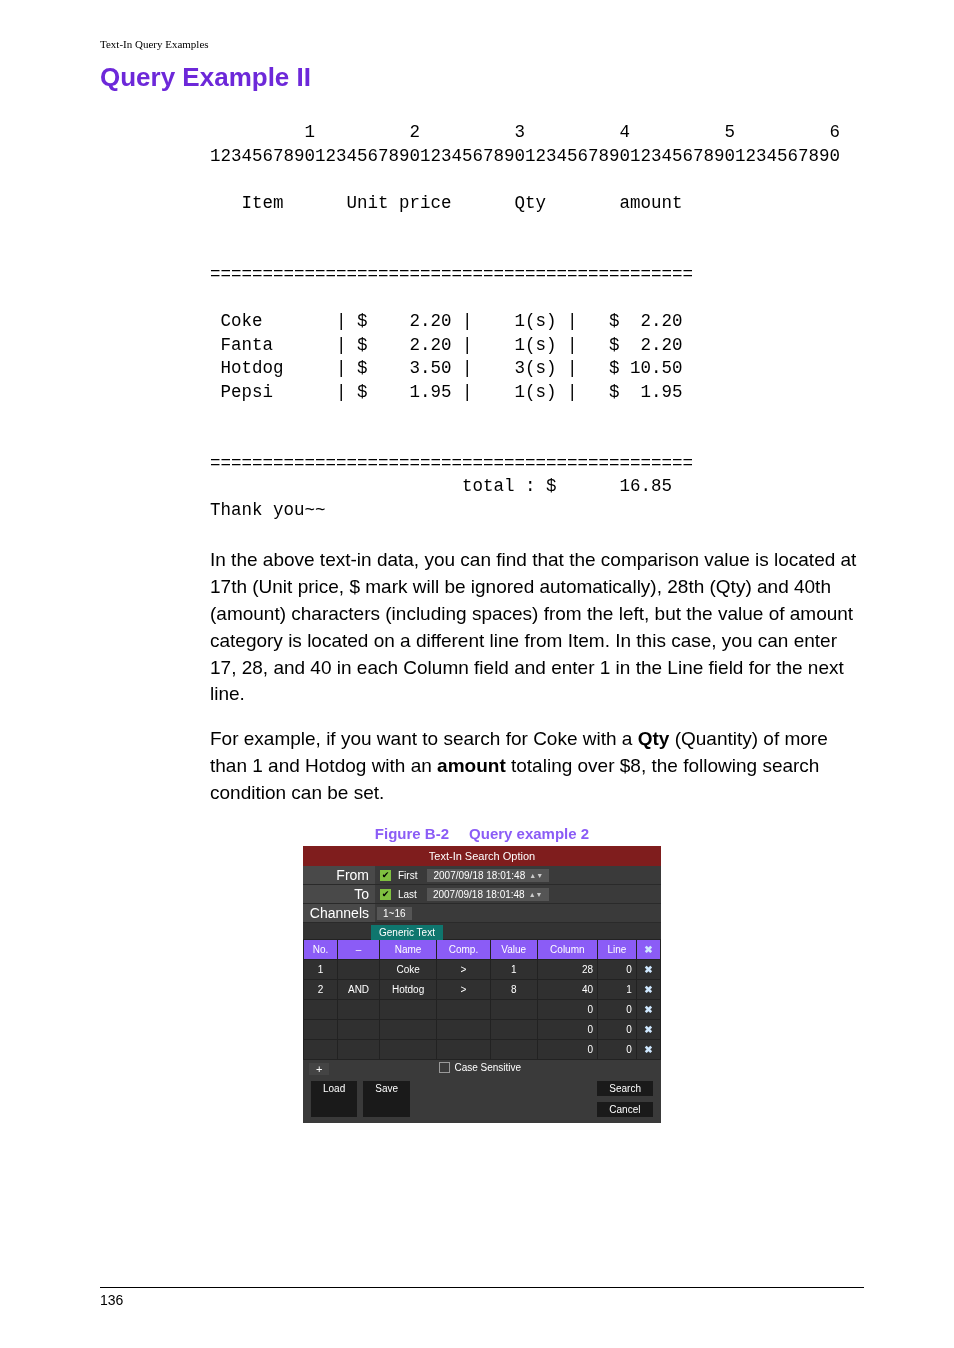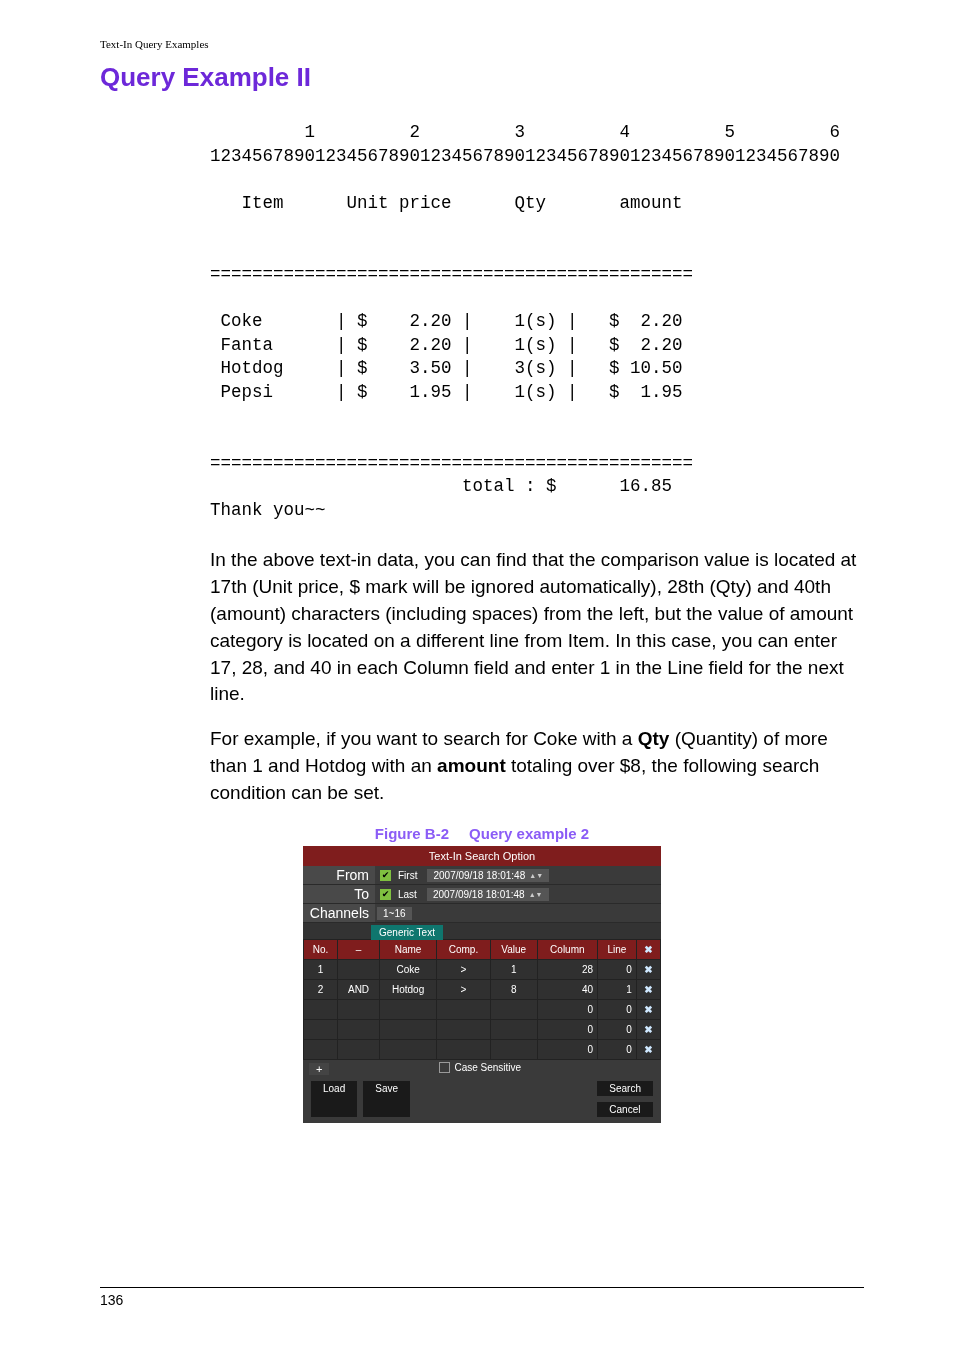--- a/index.html
+++ b/index.html
@@ -112,21 +112,21 @@
     width: 100%;
     border-collapse: collapse;
     font-size: 10px;
   }
   .grid th, .grid td {
     border: 1px solid #222;
     padding: 2px 4px;
     text-align: center;
     height: 15px;
   }
-  .grid th { background: #7f1d1d; font-weight: normal; }
+  .grid th { background: #8b5cf6; font-weight: normal; }
   .grid td { background: #303030; }
   .grid .xcol { color:#cfe8ff; font-weight:bold; }
   .grid .numr { text-align:right; }
   .addbtn {
     display:inline-block;
     background:#444;padding:0 7px;margin:3px 0 0 6px;
     font-size:11px;color:#fff;
   }
   .casesens { display:inline-flex;align-items:center;gap:4px;margin-left:110px;font-size:10px; }
   .casesens .box{width:9px;height:9px;border:1px solid #999;}

